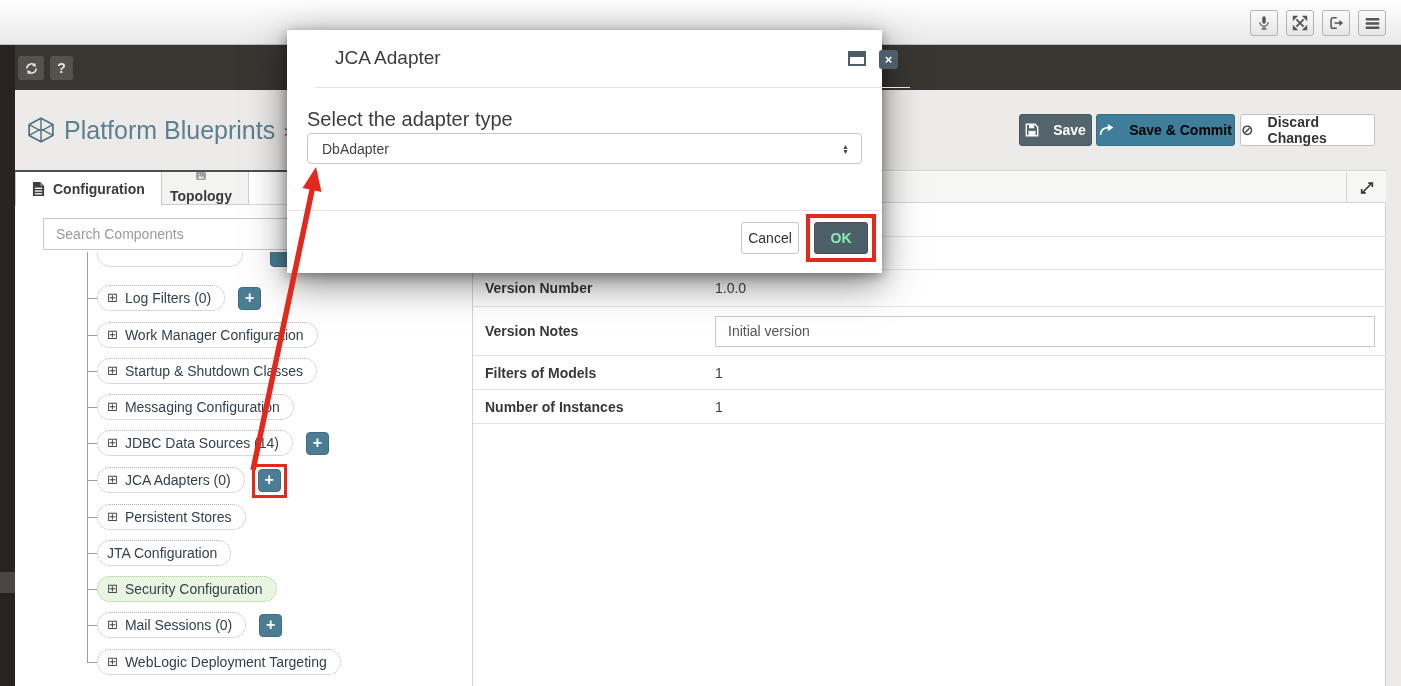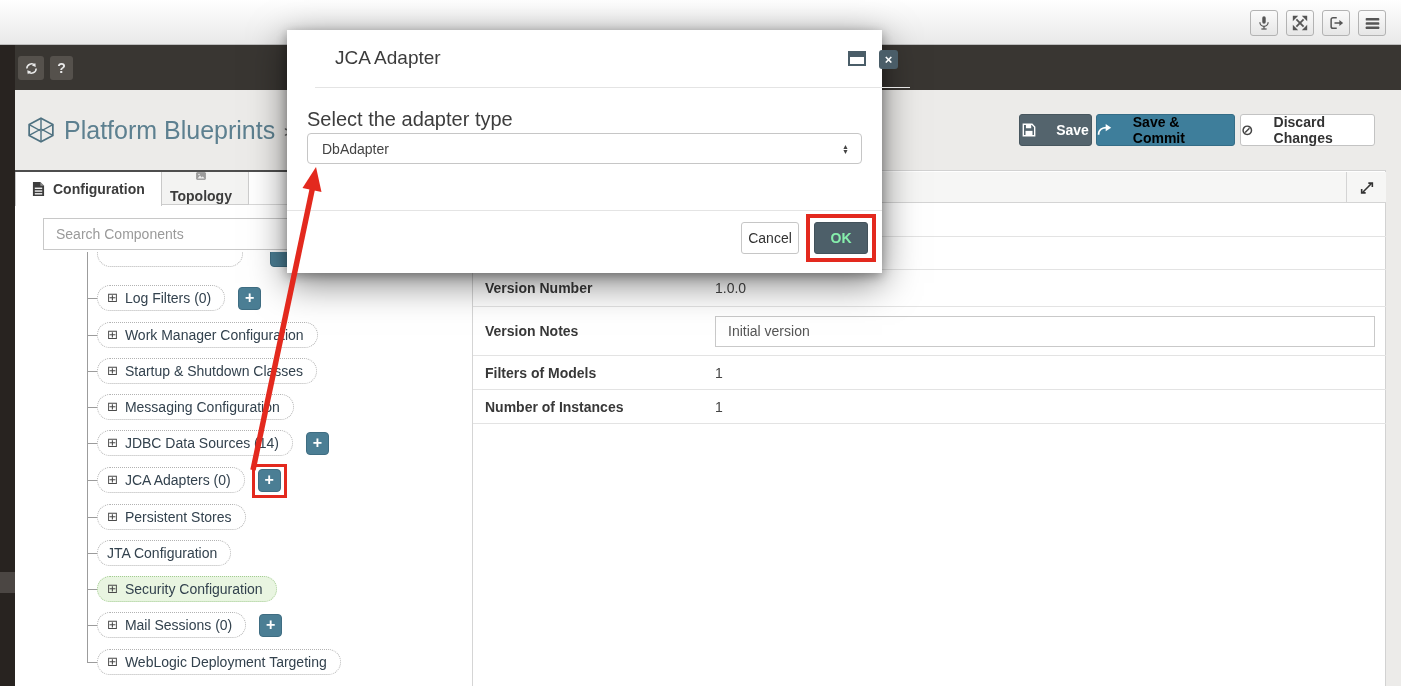--- a/index.html
+++ b/index.html
@@ -20,21 +20,21 @@
   #leftstrip { left:0; top:45px; width:15px; height:641px; background:#282320; }
   #leftstrip-thumb { left:0; top:527px; width:15px; height:21px; background:#4b4643; }
 
   
   #pageheader { left:15px; top:90px; width:1386px; height:80px; }
   #breadcrumb { position:absolute; left:12px; top:0; height:80px; display:flex; align-items:center; gap:9px; }
   #bc-root { font-size:25px; color:#5d8090; }
   #bc-sep { font-size:15px; color:#6b6b6b; font-weight:bold; padding-top:3px; }
   #bc-current { font-size:16px; color:#3d4c55; font-weight:bold; padding-top:3px; }
   .hd-btn { position:absolute; top:24px; height:32px; border-radius:3px; font-size:14px; font-weight:bold;
-            display:flex; align-items:center; justify-content:center; gap:20px; cursor:pointer; border:1px solid transparent; }
+            display:flex; align-items:center; justify-content:center; gap:14px; cursor:pointer; border:1px solid transparent; }
   #btn-save { left:1004px; width:73px; background:#54646d; border-color:#47565e; color:#fff; }
   #btn-commit { left:1081px; width:139px; background:#3e7e9b; border-color:#356d87; color:#000000; }
   #btn-discard { left:1225px; width:135px; background:#ffffff; border-color:#c3c3c3; color:#333; }
   #btn-discard .glyph { font-size:15px; font-weight:bold; color:#444; }
 
   
   #leftpanel { left:15px; top:170px; width:458px; height:516px; background:#fff; border-top:2px solid #4e4e4e; border-right:1px solid #d5d5d5; }
   #tabline { left:15px; top:204px; width:458px; height:1px; background:#d9d9d9; }
   .tab { position:absolute; top:172px; height:33px; display:flex; align-items:center; gap:8px; padding:0 16px;
          font-size:14px; font-weight:bold; color:#3c3c3c; cursor:pointer; }

